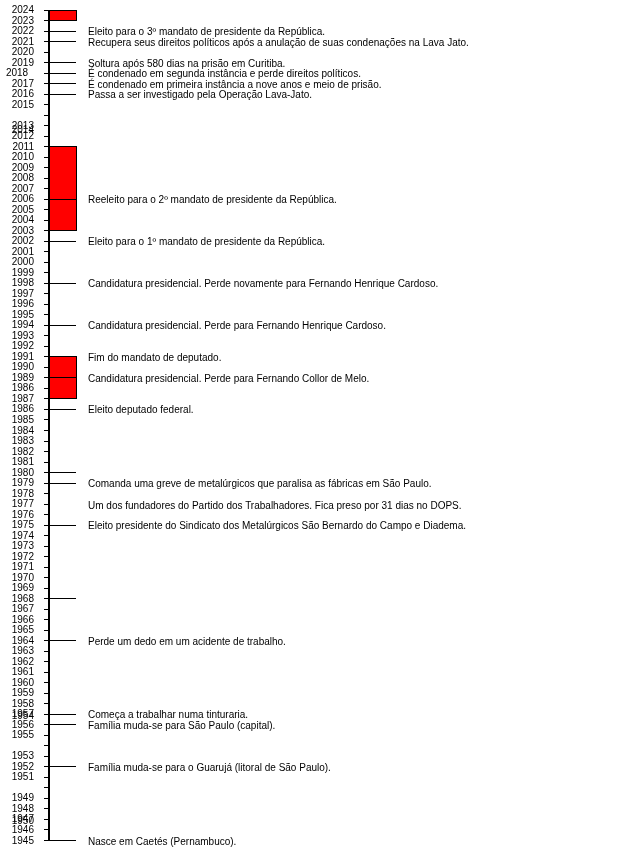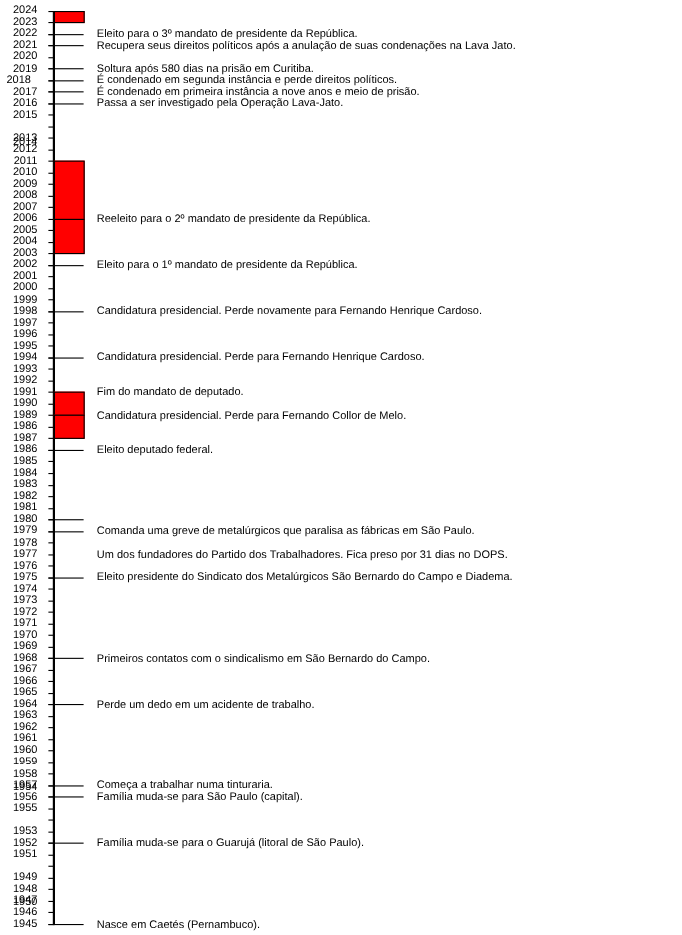--- a/index.html
+++ b/index.html
@@ -247,21 +247,20 @@
     <div class="event-label" style="top: 377.943px; color: rgb(0, 0, 0);">Candidatura presidencial. Perde para Fernando Collor de Melo.</div>
     <div class="event-tick" style="left: 44px; width: 32px; top: 408.981px; background: rgb(0, 0, 0);"></div>
     <div class="event-label" style="top: 409.481px; color: rgb(0, 0, 0);">Eleito deputado federal.</div>
     <div class="event-tick" style="left: 44px; width: 32px; top: 472.057px; background: rgb(0, 0, 0);"></div>
     <div class="event-label" style="top: 472.557px; color: rgb(0, 0, 0); margin-top: 32px;">Um dos fundadores do Partido dos Trabalhadores. Fica preso por 31 dias no DOPS.</div>
     <div class="event-tick" style="left: 44px; width: 32px; top: 482.57px; background: rgb(0, 0, 0);"></div>
     <div class="event-label" style="top: 483.07px; color: rgb(0, 0, 0);">Comanda uma greve de metalúrgicos que paralisa as fábricas em São Paulo.</div>
     <div class="event-tick" style="left: 44px; width: 32px; top: 524.62px; background: rgb(0, 0, 0);"></div>
     <div class="event-label" style="top: 525.12px; color: rgb(0, 0, 0);">Eleito presidente do Sindicato dos Metalúrgicos São Bernardo do Campo e Diadema.</div>
     <div class="event-tick" style="left: 44px; width: 32px; top: 598.209px; background: rgb(0, 0, 0);"></div>
-    <div class="event-label" style="top: 598.709px; color: rgb(0, 0, 0);">Primeiros contatos com o sindicalismo em São Bernardo do Campo.</div>
     <div class="event-tick" style="left: 44px; width: 32px; top: 640.259px; background: rgb(0, 0, 0);"></div>
     <div class="event-label" style="top: 640.759px; color: rgb(0, 0, 0);">Perde um dedo em um acidente de trabalho.</div>
     <div class="event-tick" style="left: 44px; width: 32px; top: 713.848px; background: rgb(0, 0, 0);"></div>
     <div class="event-label" style="top: 714.348px; color: rgb(0, 0, 0);">Começa a trabalhar numa tinturaria.</div>
     <div class="event-tick" style="left: 44px; width: 32px; top: 724.361px; background: rgb(0, 0, 0);"></div>
     <div class="event-label" style="top: 724.861px; color: rgb(0, 0, 0);">Família muda-se para São Paulo (capital).</div>
     <div class="event-tick" style="left: 44px; width: 32px; top: 766.411px; background: rgb(0, 0, 0);"></div>
     <div class="event-label" style="top: 766.911px; color: rgb(0, 0, 0);">Família muda-se para o Guarujá (litoral de São Paulo).</div>
     <div class="event-tick" style="left: 44px; width: 32px; top: 840px; background: rgb(0, 0, 0);"></div>
     <div class="event-label" style="top: 840.5px; color: rgb(0, 0, 0);">Nasce em Caetés (Pernambuco).</div>

